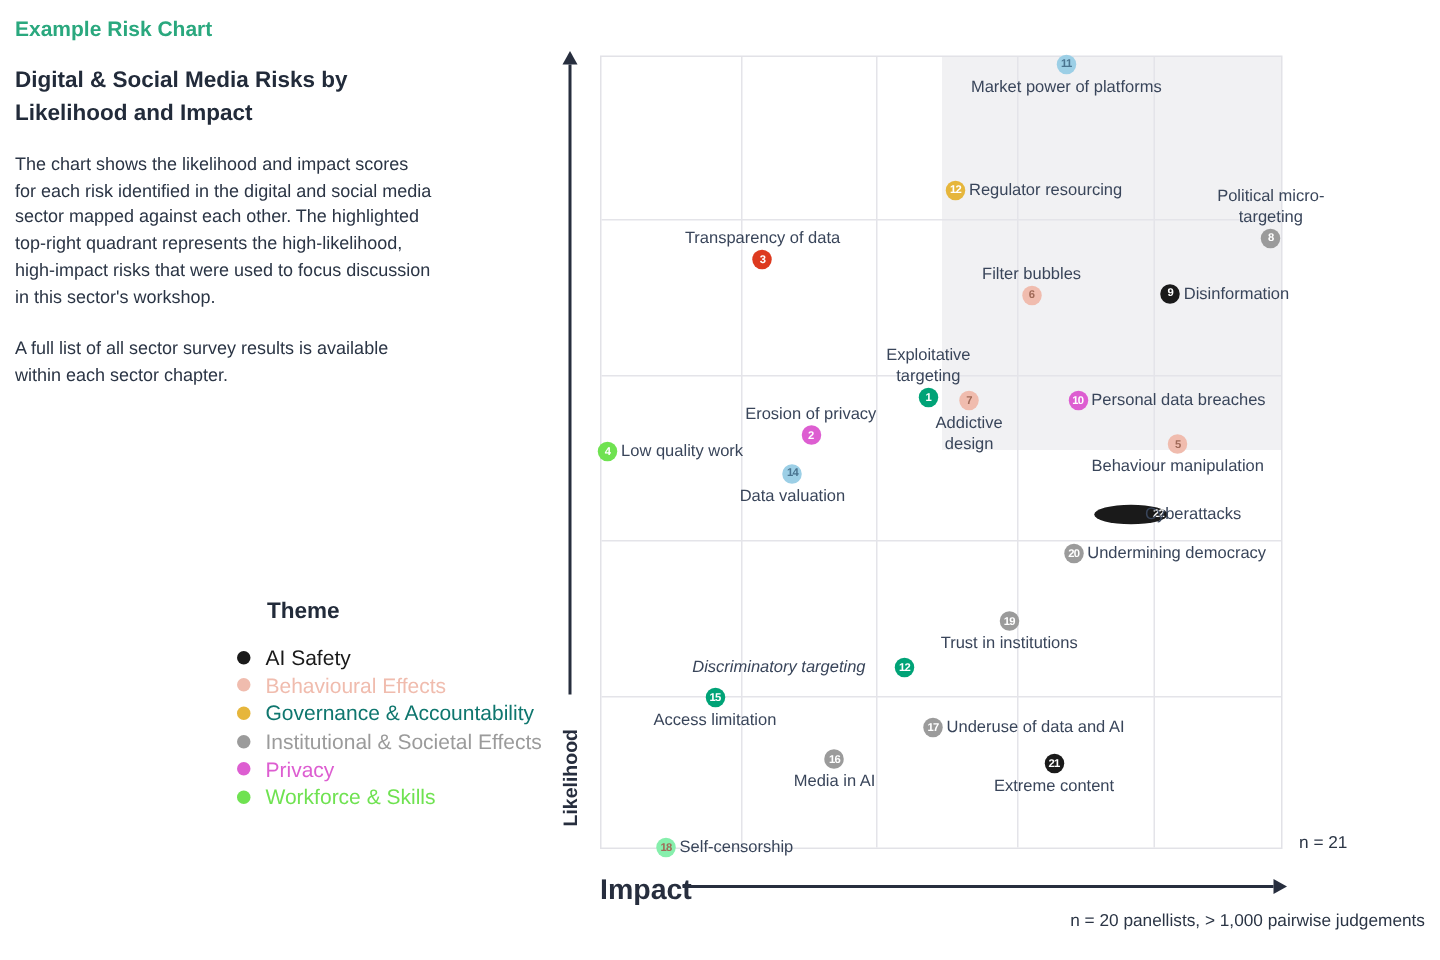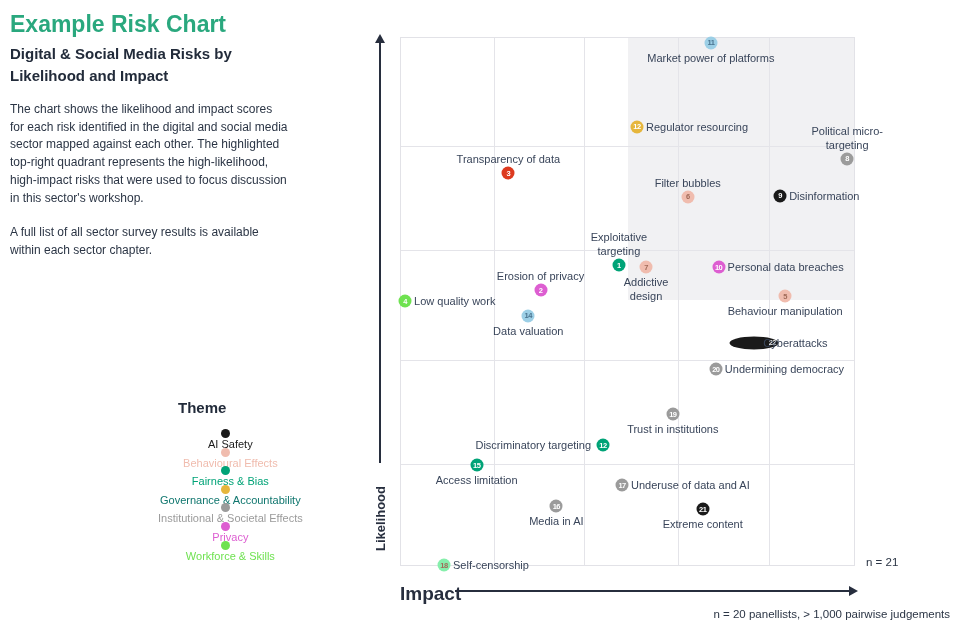--- a/index.html
+++ b/index.html
@@ -1,48 +1,48 @@
 <!DOCTYPE html>
 <html><head>
 <meta charset="utf-8">
 <style>
   html,body { margin:0; padding:0; }
   body {
     width:960px; height:640px; position:relative; background:#ffffff;
     font-family:"Liberation Sans", sans-serif; color:#222b3a; overflow:hidden;
   }
   
-  .title { position:absolute; left:10px; top:11px; font-size:23px; font-weight:bold; color:#2aa87e; }
+  .title { position:absolute; left:10px; top:11px; font-size:14px; font-weight:bold; color:#2aa87e; }
   .subtitle { position:absolute; left:10px; top:43px; font-size:15px; font-weight:bold; color:#222b3a;
               line-height:22px; white-space:pre-line; }
   .desc1 { position:absolute; left:10px; top:101px; font-size:12px; color:#2b3545;
            line-height:17.7px; white-space:pre-line; }
   .desc2 { position:absolute; left:10px; top:224px; font-size:12px; color:#2b3545;
            line-height:17.7px; white-space:pre-line; }
   
   .legend { position:absolute; left:158px; top:399px; }
   .legend-title { font-size:15px; font-weight:bold; color:#222b3a; margin:0 0 13px 20px; }
-  .legend-item { display:flex; align-items:center; height:18.6px; font-size:11px;flex-direction:column; }
+  .legend-item { display:flex; align-items:center; height:18.6px; font-size:14px; }
   .legend-dot { width:9px; height:9px; border-radius:50%; margin-right:10px; flex:0 0 auto; }
   
   .plot { position:absolute; left:400px; top:37px; width:455px; height:529px;
           border:1px solid #e2e2e7; box-sizing:border-box; }
   .quadrant { position:absolute; left:50%; top:0; width:50%; height:49.7%; background:#f1f1f3; }
   .gl-v { position:absolute; top:0; width:1px; height:100%; background:#e4e4e9; }
   .gl-h { position:absolute; left:0; height:1px; width:100%; background:#e4e4e9; }
   .point { position:absolute; width:0; height:0; }
   .badge { position:absolute; left:0; top:0; transform:translate(-50%,-50%);
            width:13px; height:13px; border-radius:50%; font-size:7.5px; font-weight:bold;
            display:flex; align-items:center; justify-content:center; line-height:1; letter-spacing:-0.5px; }
   .plabel { position:absolute; font-size:11px; color:#39455a; white-space:pre-line;
             text-align:center; width:max-content; line-height:14px; }
   .plabel.above { bottom:7px; left:0; transform:translateX(-50%); }
   .plabel.below { top:8px;  left:0; transform:translateX(-50%); }
   .plabel.right { left:9px; top:0; transform:translateY(-50%); text-align:left;  white-space:nowrap; }
-  .plabel.left  { right:12px; top:0; transform:translateY(-50%); text-align:right; white-space:nowrap; }
+  .plabel.left  { right:26px; top:0; transform:translateY(-50%); text-align:right; white-space:nowrap;font-style:italic; }
   
   .y-axis-line { position:absolute; left:379px; top:43px; width:2px; height:420px; background:#272e3e; }
   .y-arrowhead { position:absolute; left:375px; top:34px; width:0; height:0;
                  border-left:5px solid transparent; border-right:5px solid transparent;
                  border-bottom:9px solid #272e3e; }
   .y-label { position:absolute; left:371px; top:462px; width:18px; height:114px;
              writing-mode:vertical-rl; transform:rotate(180deg);
              display:flex; align-items:center; justify-content:center;
              font-size:13px; font-weight:bold; color:#272e3e; }
   .x-label { position:absolute; left:400px; top:583px; font-size:19px; font-weight:bold; color:#272e3e; }
@@ -73,24 +73,20 @@
   <div id="legend-items">
       <div class="legend-item">
         <span class="legend-dot" style="background: rgb(26, 26, 26);"></span>
         <span style="color: rgb(26, 26, 26);">AI Safety</span>
       </div>
       <div class="legend-item">
         <span class="legend-dot" style="background: rgb(240, 188, 174);"></span>
         <span style="color: rgb(240, 188, 174);">Behavioural Effects</span>
       </div>
       <div class="legend-item">
-        <span class="legend-dot" style="background: rgb(0, 163, 119);"></span>
-        <span style="color: rgb(0, 163, 119);">Fairness &amp; Bias</span>
-      </div>
-      <div class="legend-item">
         <span class="legend-dot" style="background: rgb(230, 182, 60);"></span>
         <span style="color: #0f766e;">Governance &amp; Accountability</span>
       </div>
       <div class="legend-item">
         <span class="legend-dot" style="background: rgb(155, 155, 155);"></span>
         <span style="color: rgb(155, 155, 155);">Institutional &amp; Societal Effects</span>
       </div>
       <div class="legend-item">
         <span class="legend-dot" style="background: rgb(221, 94, 209);"></span>
         <span style="color: rgb(221, 94, 209);">Privacy</span>

